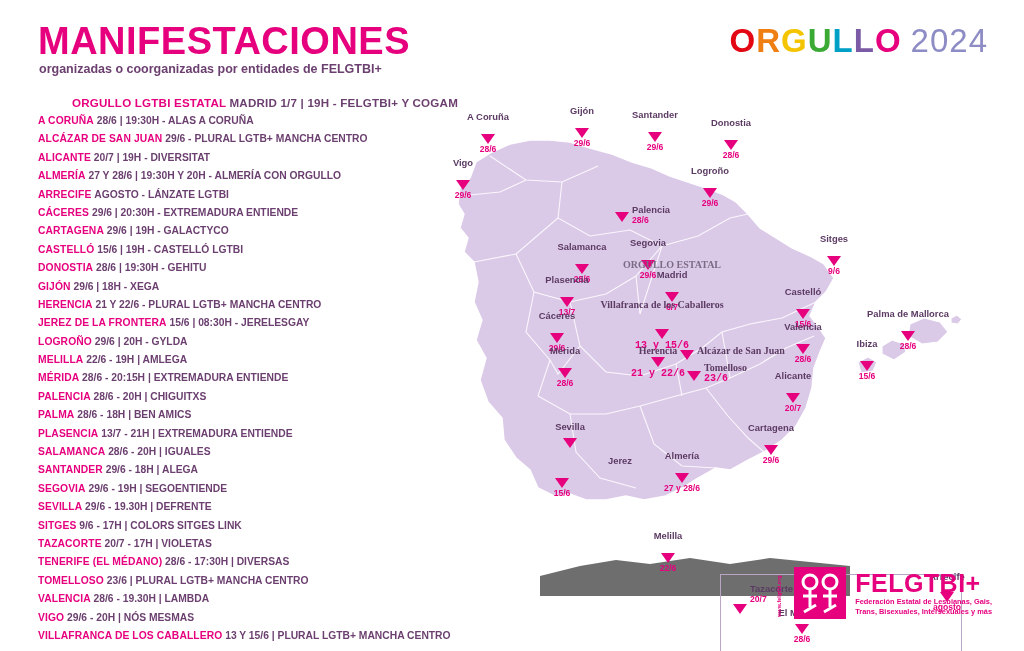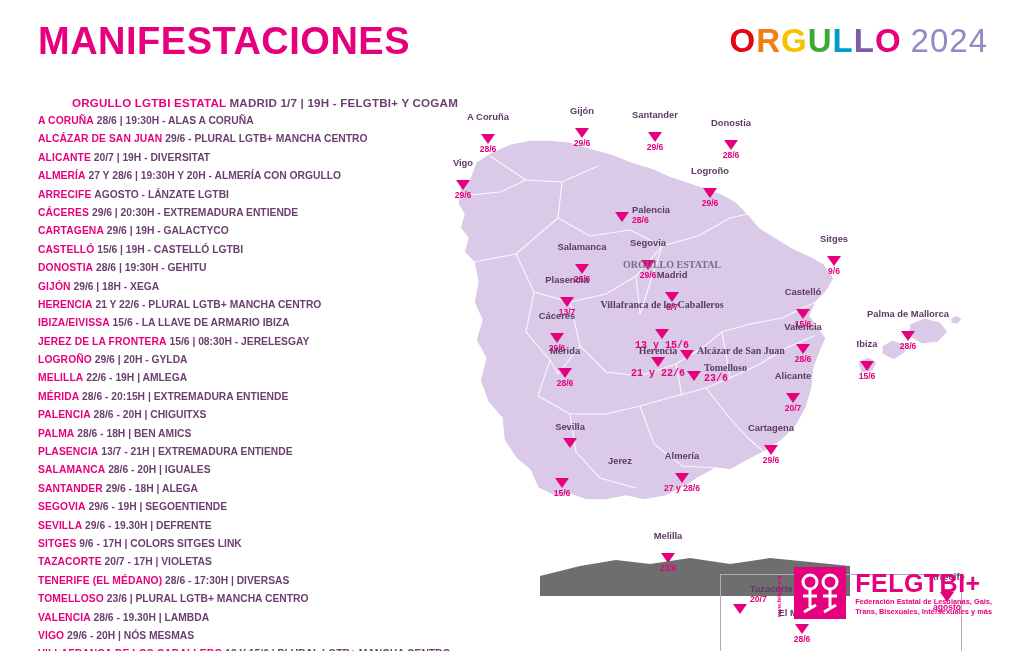--- a/index.html
+++ b/index.html
@@ -77,20 +77,21 @@
     position:absolute;left:-12px;bottom:2px;font-size:5.6px;color:#e6007e;font-weight:bold;
     transform:rotate(-90deg);transform-origin:left bottom;white-space:nowrap;
   }
 </style>
 </head>
 <body>
 
 <div id="root">
 
   <div class="title-main">MANIFESTACIONES</div>
+  <div class="title-sub">organizadas o coorganizadas por entidades de FELGTBI+</div>
 
   <div class="orgullo-wrap">
     <div class="orgullo">
       <span style="color:#e30613">O</span><span style="color:#f07f13">R</span><span style="color:#f5c400">G</span><span style="color:#3aaa35">U</span><span style="color:#00a0c6">L</span><span style="color:#7b5aa6">L</span><span style="color:#e6007e">O</span>
     </div>
     <div class="year">2024</div>
   </div>
 
   <div class="list">
     <div class="headline">
@@ -102,21 +103,20 @@
         <div class="row"><span class="city">ALCÁZAR DE SAN JUAN</span> <span class="rest">29/6 - PLURAL LGTB+ MANCHA CENTRO</span></div>
         <div class="row"><span class="city">ALICANTE</span> <span class="rest">20/7 | 19H - DIVERSITAT</span></div>
         <div class="row"><span class="city">ALMERÍA</span> <span class="rest">27 Y 28/6 | 19:30H Y 20H - ALMERÍA CON ORGULLO</span></div>
         <div class="row"><span class="city">ARRECIFE</span> <span class="rest">AGOSTO - LÁNZATE LGTBI</span></div>
         <div class="row"><span class="city">CÁCERES</span> <span class="rest">29/6 | 20:30H - EXTREMADURA ENTIENDE</span></div>
         <div class="row"><span class="city">CARTAGENA</span> <span class="rest">29/6 | 19H - GALACTYCO</span></div>
         <div class="row"><span class="city">CASTELLÓ</span> <span class="rest">15/6 | 19H - CASTELLÓ LGTBI</span></div>
         <div class="row"><span class="city">DONOSTIA</span> <span class="rest">28/6 | 19:30H - GEHITU</span></div>
         <div class="row"><span class="city">GIJÓN</span> <span class="rest">29/6 | 18H - XEGA</span></div>
         <div class="row"><span class="city">HERENCIA</span> <span class="rest">21 Y 22/6 - PLURAL LGTB+ MANCHA CENTRO</span></div>
-        <div class="row"><span class="city">IBIZA/EIVISSA</span> <span class="rest">15/6 - LA LLAVE DE ARMARIO IBIZA</span></div>
         <div class="row"><span class="city">JEREZ DE LA FRONTERA</span> <span class="rest">15/6 | 08:30H - JERELESGAY</span></div>
         <div class="row"><span class="city">LOGROÑO</span> <span class="rest">29/6 | 20H - GYLDA</span></div>
         <div class="row"><span class="city">MELILLA</span> <span class="rest">22/6 - 19H | AMLEGA</span></div>
         <div class="row"><span class="city">MÉRIDA</span> <span class="rest">28/6 - 20:15H | EXTREMADURA ENTIENDE</span></div>
         <div class="row"><span class="city">PALENCIA</span> <span class="rest">28/6 - 20H | CHIGUITXS</span></div>
         <div class="row"><span class="city">PALMA</span> <span class="rest">28/6 - 18H | BEN AMICS</span></div>
         <div class="row"><span class="city">PLASENCIA</span> <span class="rest">13/7 - 21H | EXTREMADURA ENTIENDE</span></div>
         <div class="row"><span class="city">SALAMANCA</span> <span class="rest">28/6 - 20H | IGUALES</span></div>
         <div class="row"><span class="city">SANTANDER</span> <span class="rest">29/6 - 18H | ALEGA</span></div>
         <div class="row"><span class="city">SEGOVIA</span> <span class="rest">29/6 - 19H | SEGOENTIENDE</span></div>

